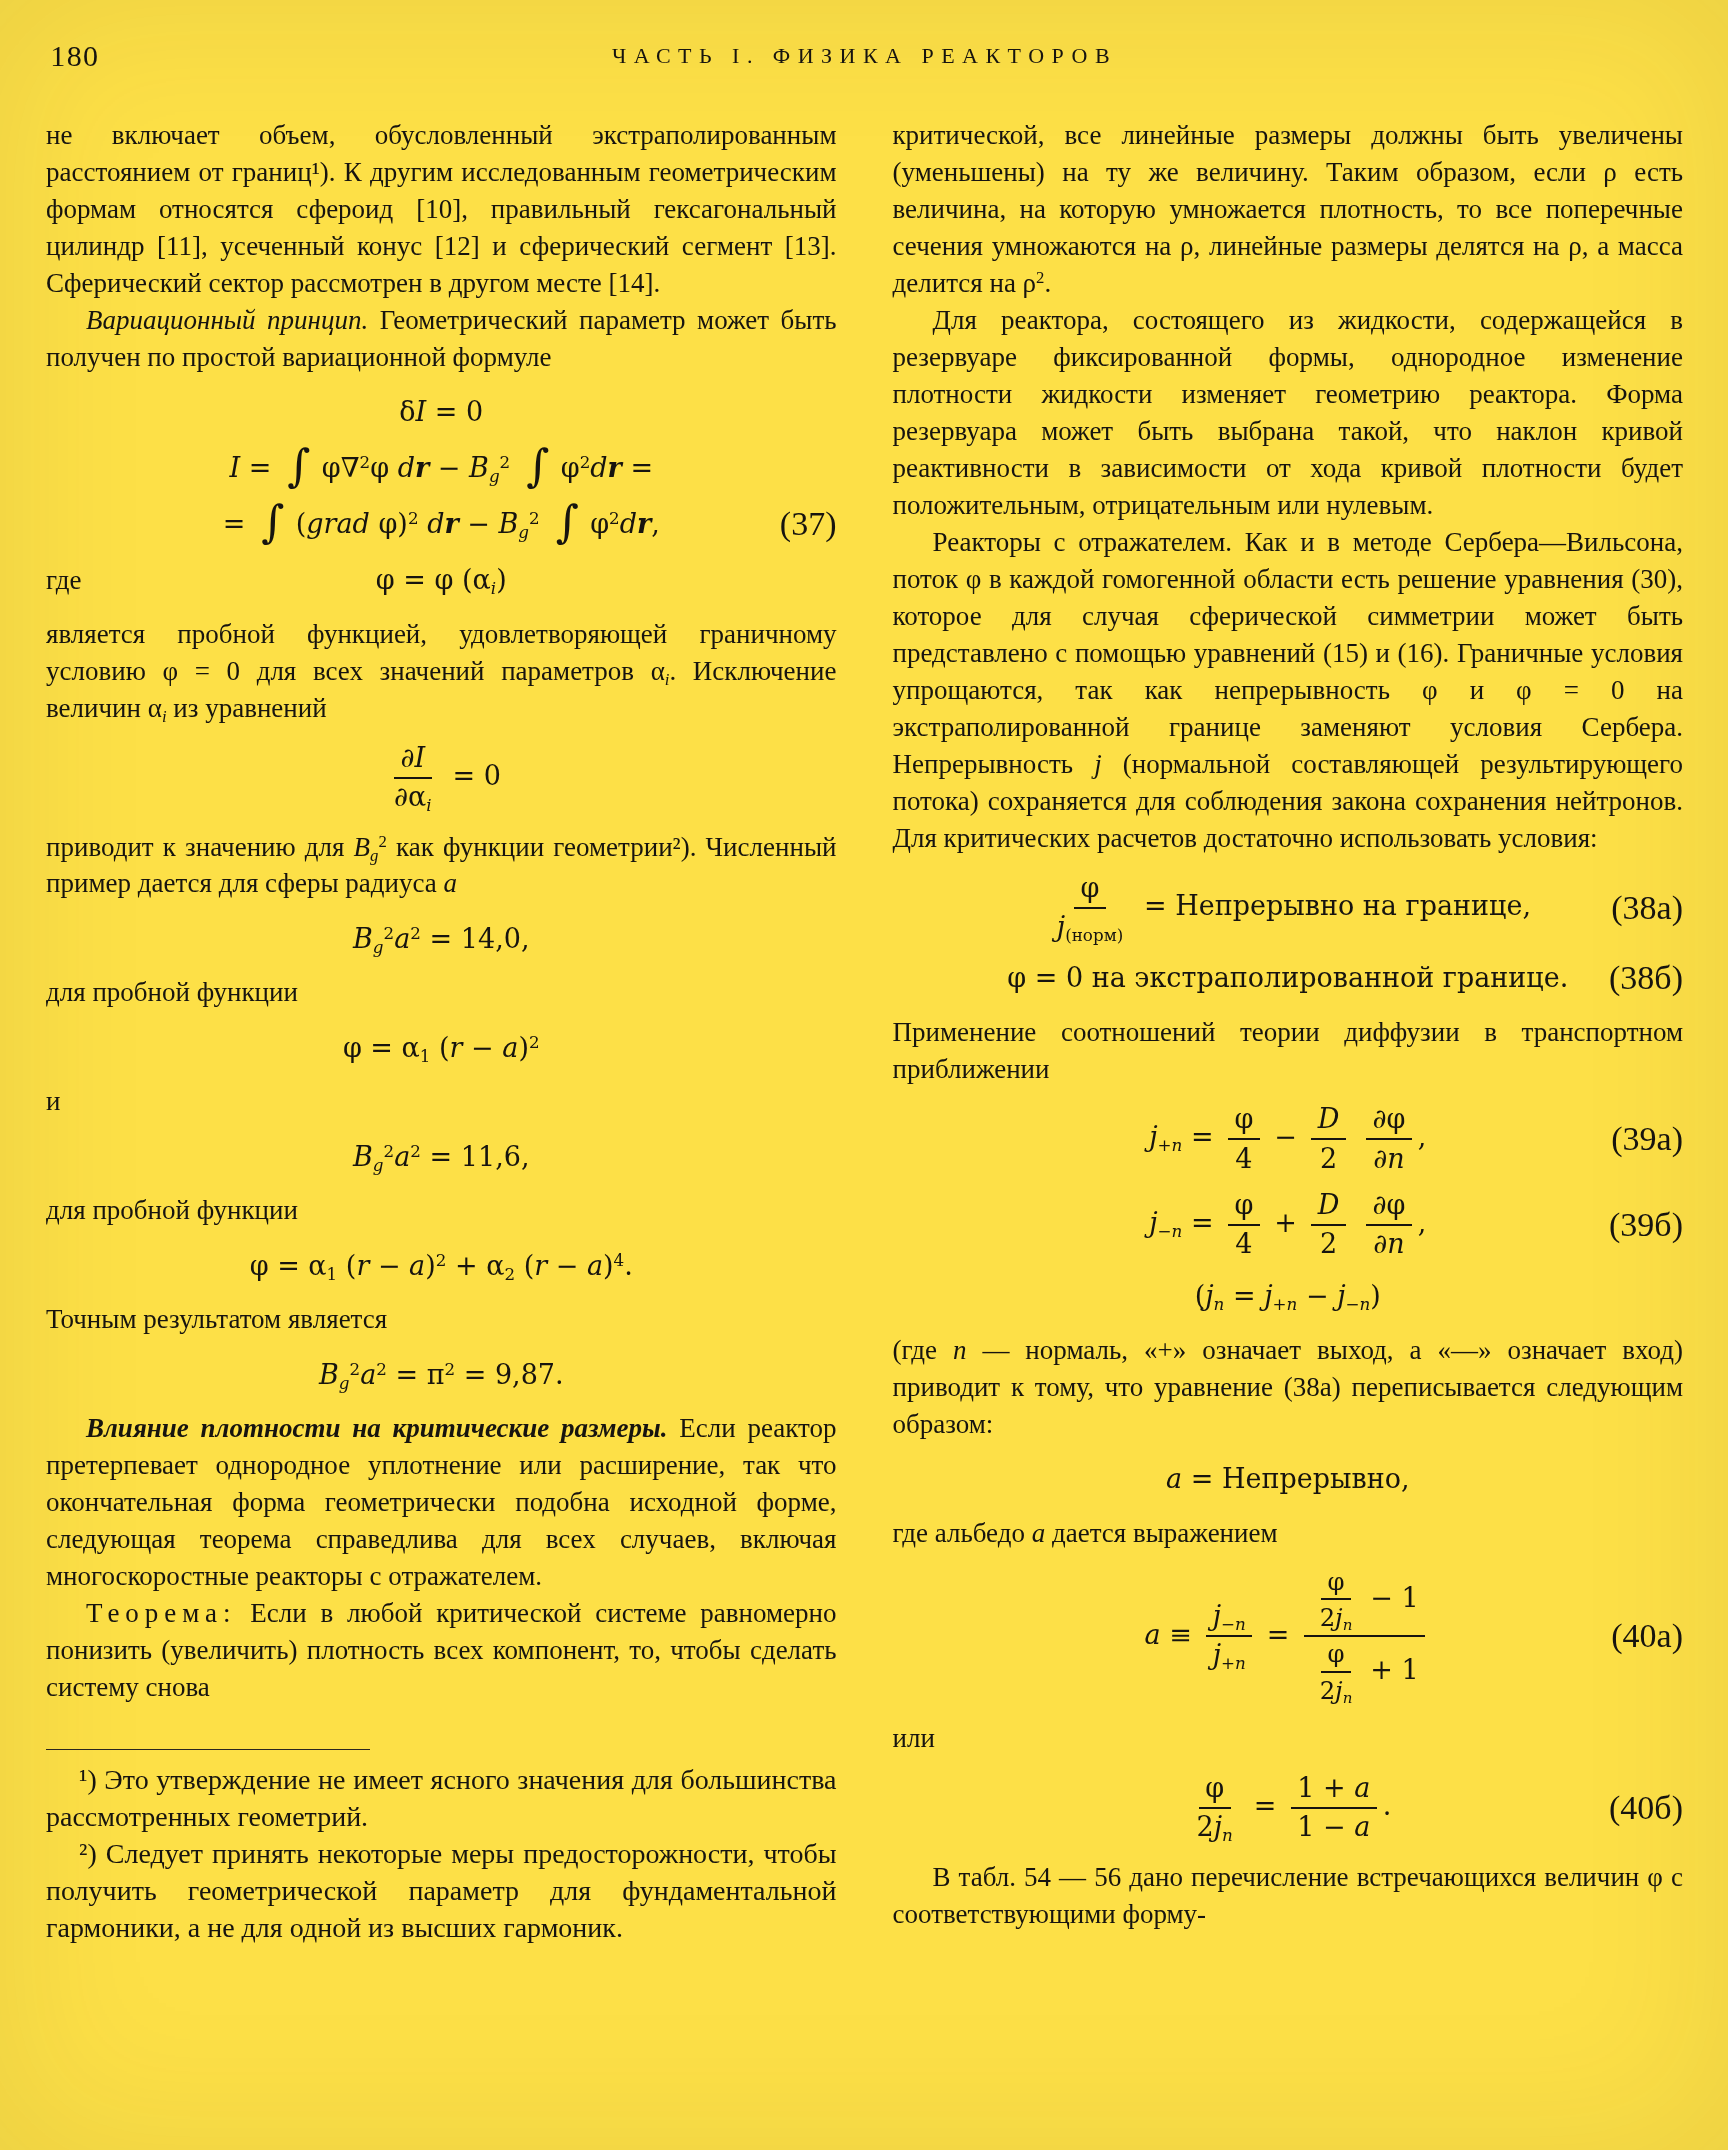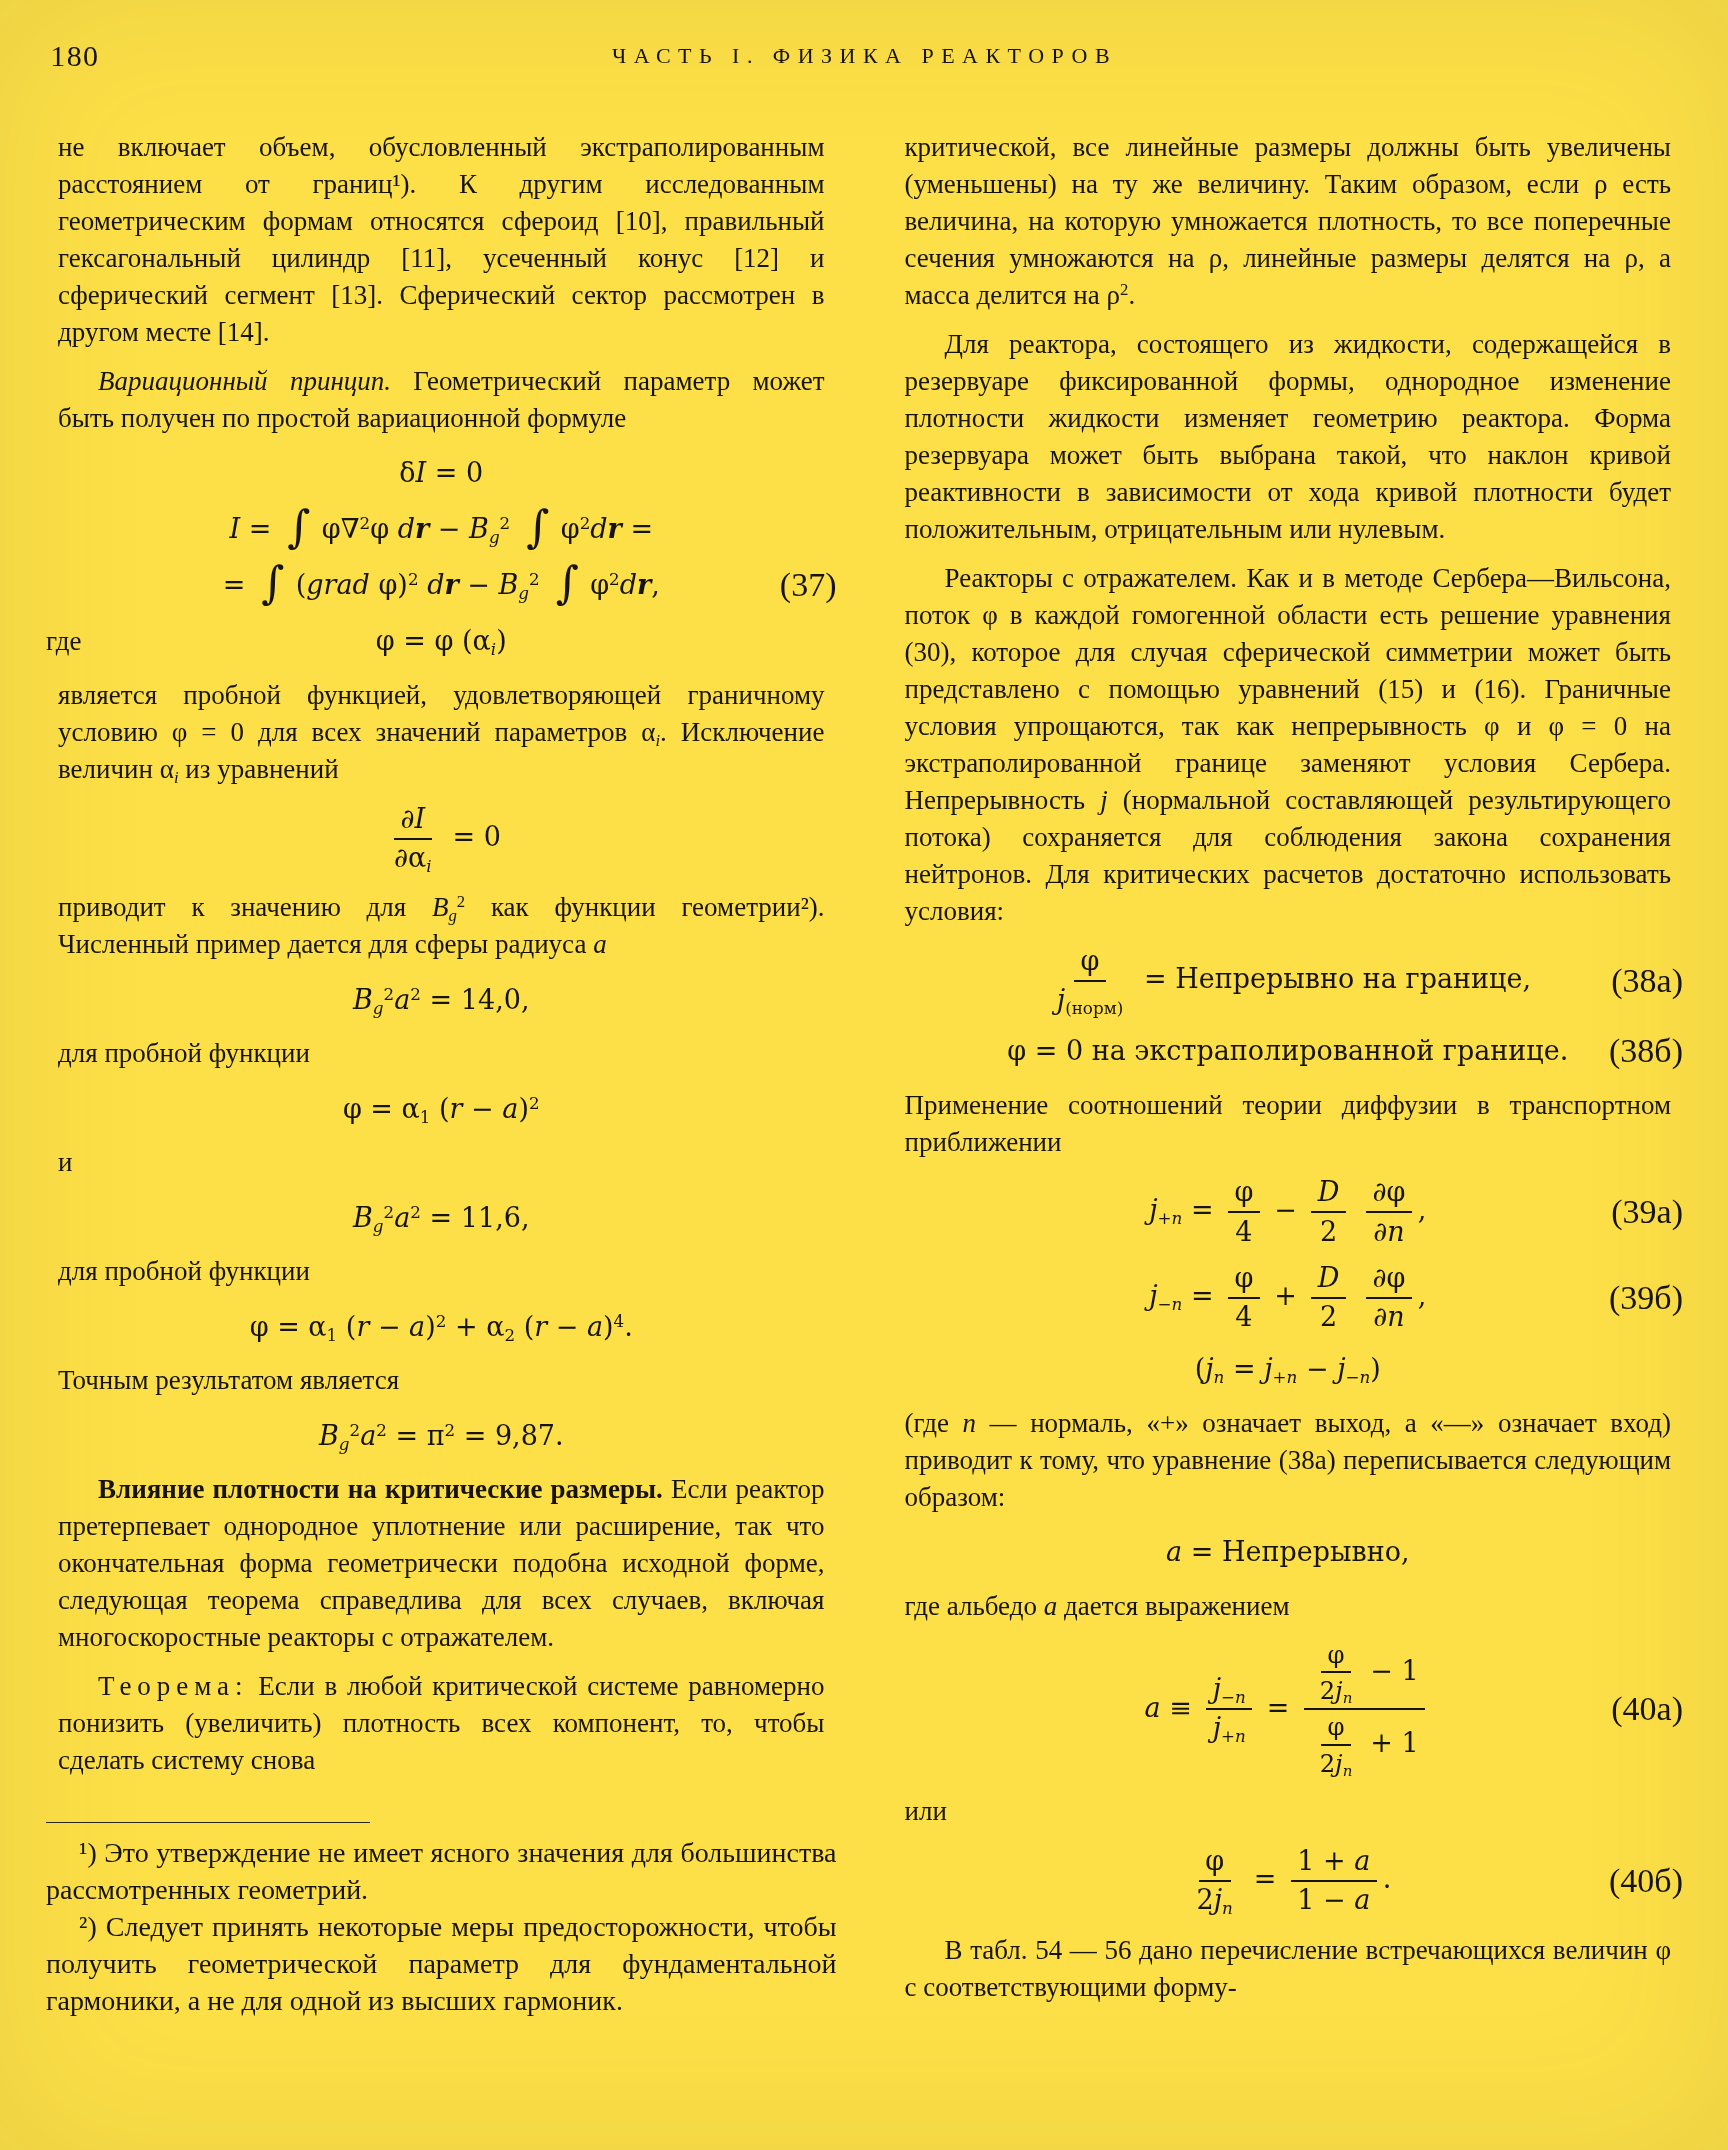--- a/index.html
+++ b/index.html
@@ -24,26 +24,26 @@
   .pageno { position: absolute; left: 4.3px; top: 5.8px; font-size: 30px; letter-spacing: 1.4px; }
   .runhead {
     position: absolute; left: 0; right: 0; top: 11.5px;
     text-align: center; font-size: 22px; letter-spacing: 0.34em;
   }
 
   
   .columns { display: flex; gap: 56px; }
   .col { flex: 1 1 0; text-align: justify; }
 
-  .body { margin: 12px; }
+  .body { margin: 0; }
   .noind { text-indent: 0; }
   .ind { text-indent: 40px; }
 
   .lead-it { font-style: italic; }
-  .lead-bi { font-weight: bold; }
+  .lead-bi { font-style: italic; font-weight: bold; }
   .lead-b  { font-weight: normal; }
   .lead-sp { letter-spacing: 0.22em; }
 
   
   .eq {
     position: relative;
     display: flex; justify-content: center; align-items: center;
     margin: 16px 0; text-align: center; min-height: 40px;
   }
   .eqbody { font-family: "DejaVu Serif", serif; font-size: 27px; line-height: 1.25; }

